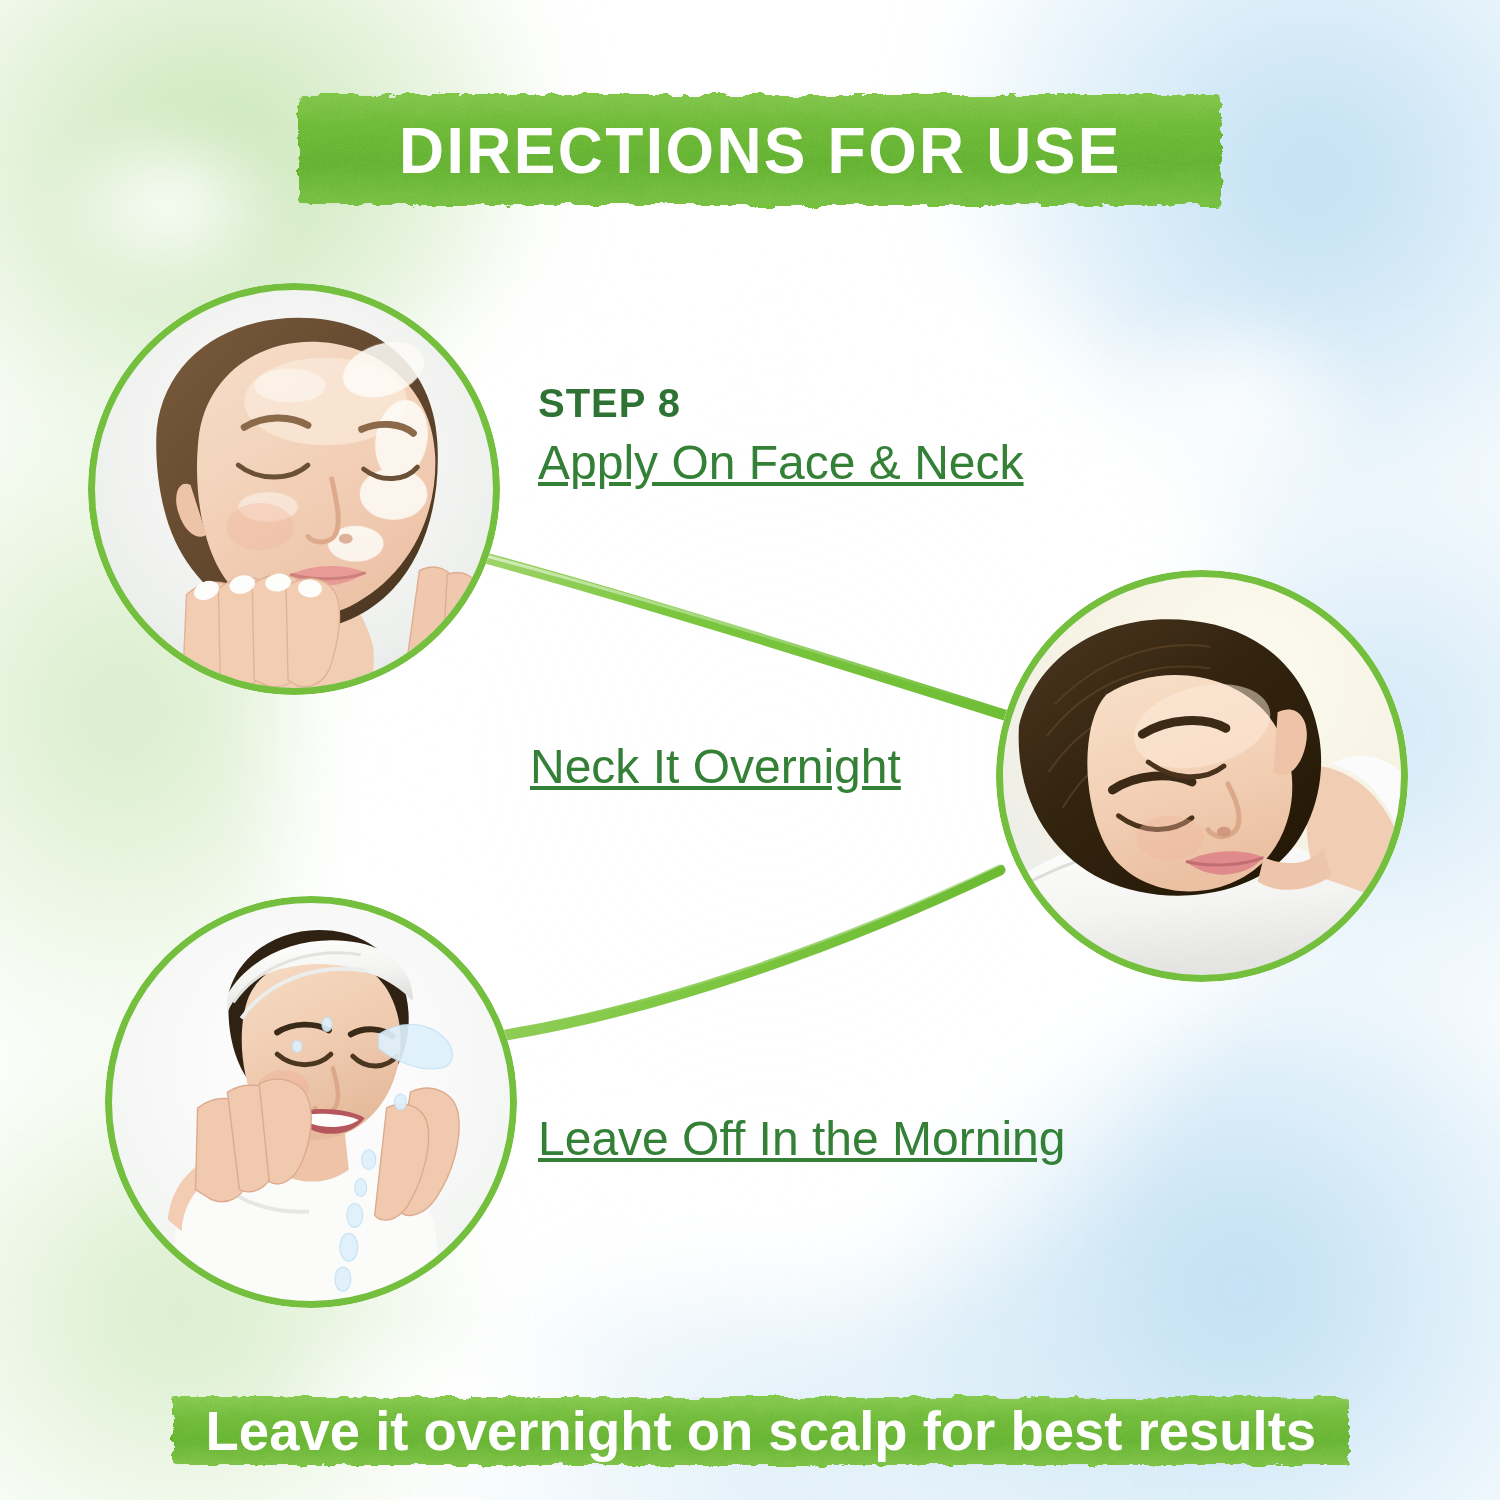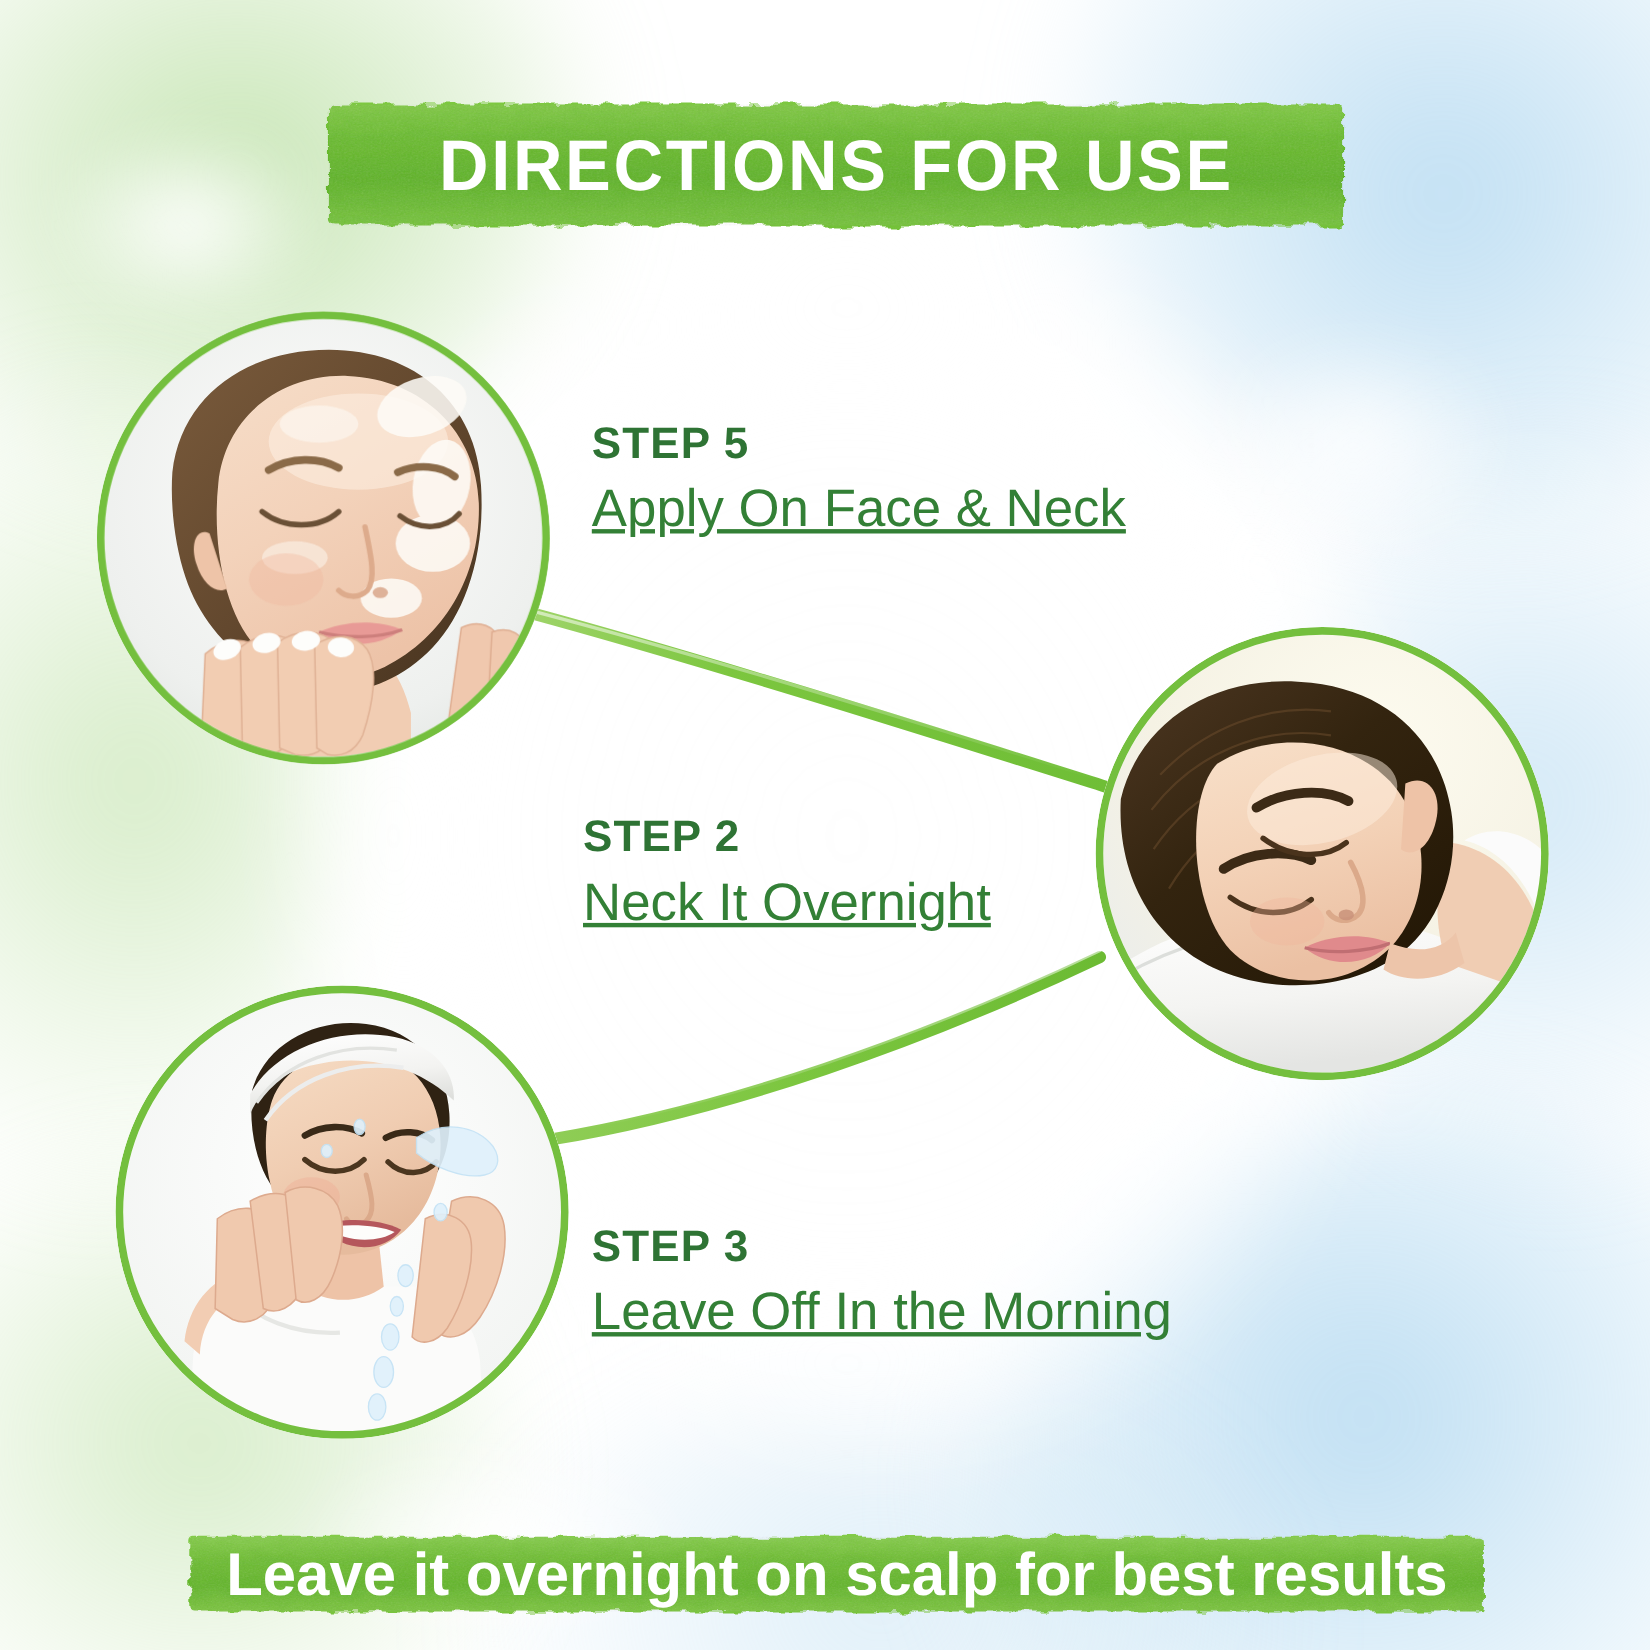--- a/index.html
+++ b/index.html
@@ -485,31 +485,29 @@
           <ellipse cx="290" cy="200" rx="6" ry="8"></ellipse>
           <ellipse cx="216" cy="122" rx="5" ry="7"></ellipse>
           <ellipse cx="186" cy="144" rx="5" ry="6"></ellipse>
         </g>
       </svg>
     </div>
     <div class="ring"></div>
   </div>
 
   <div class="step-block" id="step-1-text">
-    <div class="step-label">STEP 5</div>
+    <div class="step-label">STEP 8</div>
     <div class="step-desc">Apply On Face &amp; Neck</div>
   </div>
 
   <div class="step-block" id="step-2-text">
-    <div class="step-label">STEP 2</div>
     <div class="step-desc">Neck It Overnight</div>
   </div>
 
   <div class="step-block" id="step-3-text">
-    <div class="step-label">STEP 3</div>
     <div class="step-desc">Leave Off In the Morning</div>
   </div>
 
   <div class="banner" id="footer-banner">
     <svg class="brush" viewBox="0 0 1186 76" preserveAspectRatio="none">
       <defs>
         <linearGradient id="fbGrad" x1="0" y1="0" x2="0" y2="1">
           <stop offset="0%" stop-color="#84cc49"></stop>
           <stop offset="30%" stop-color="#6dbd31"></stop>
           <stop offset="65%" stop-color="#62b52a"></stop>

